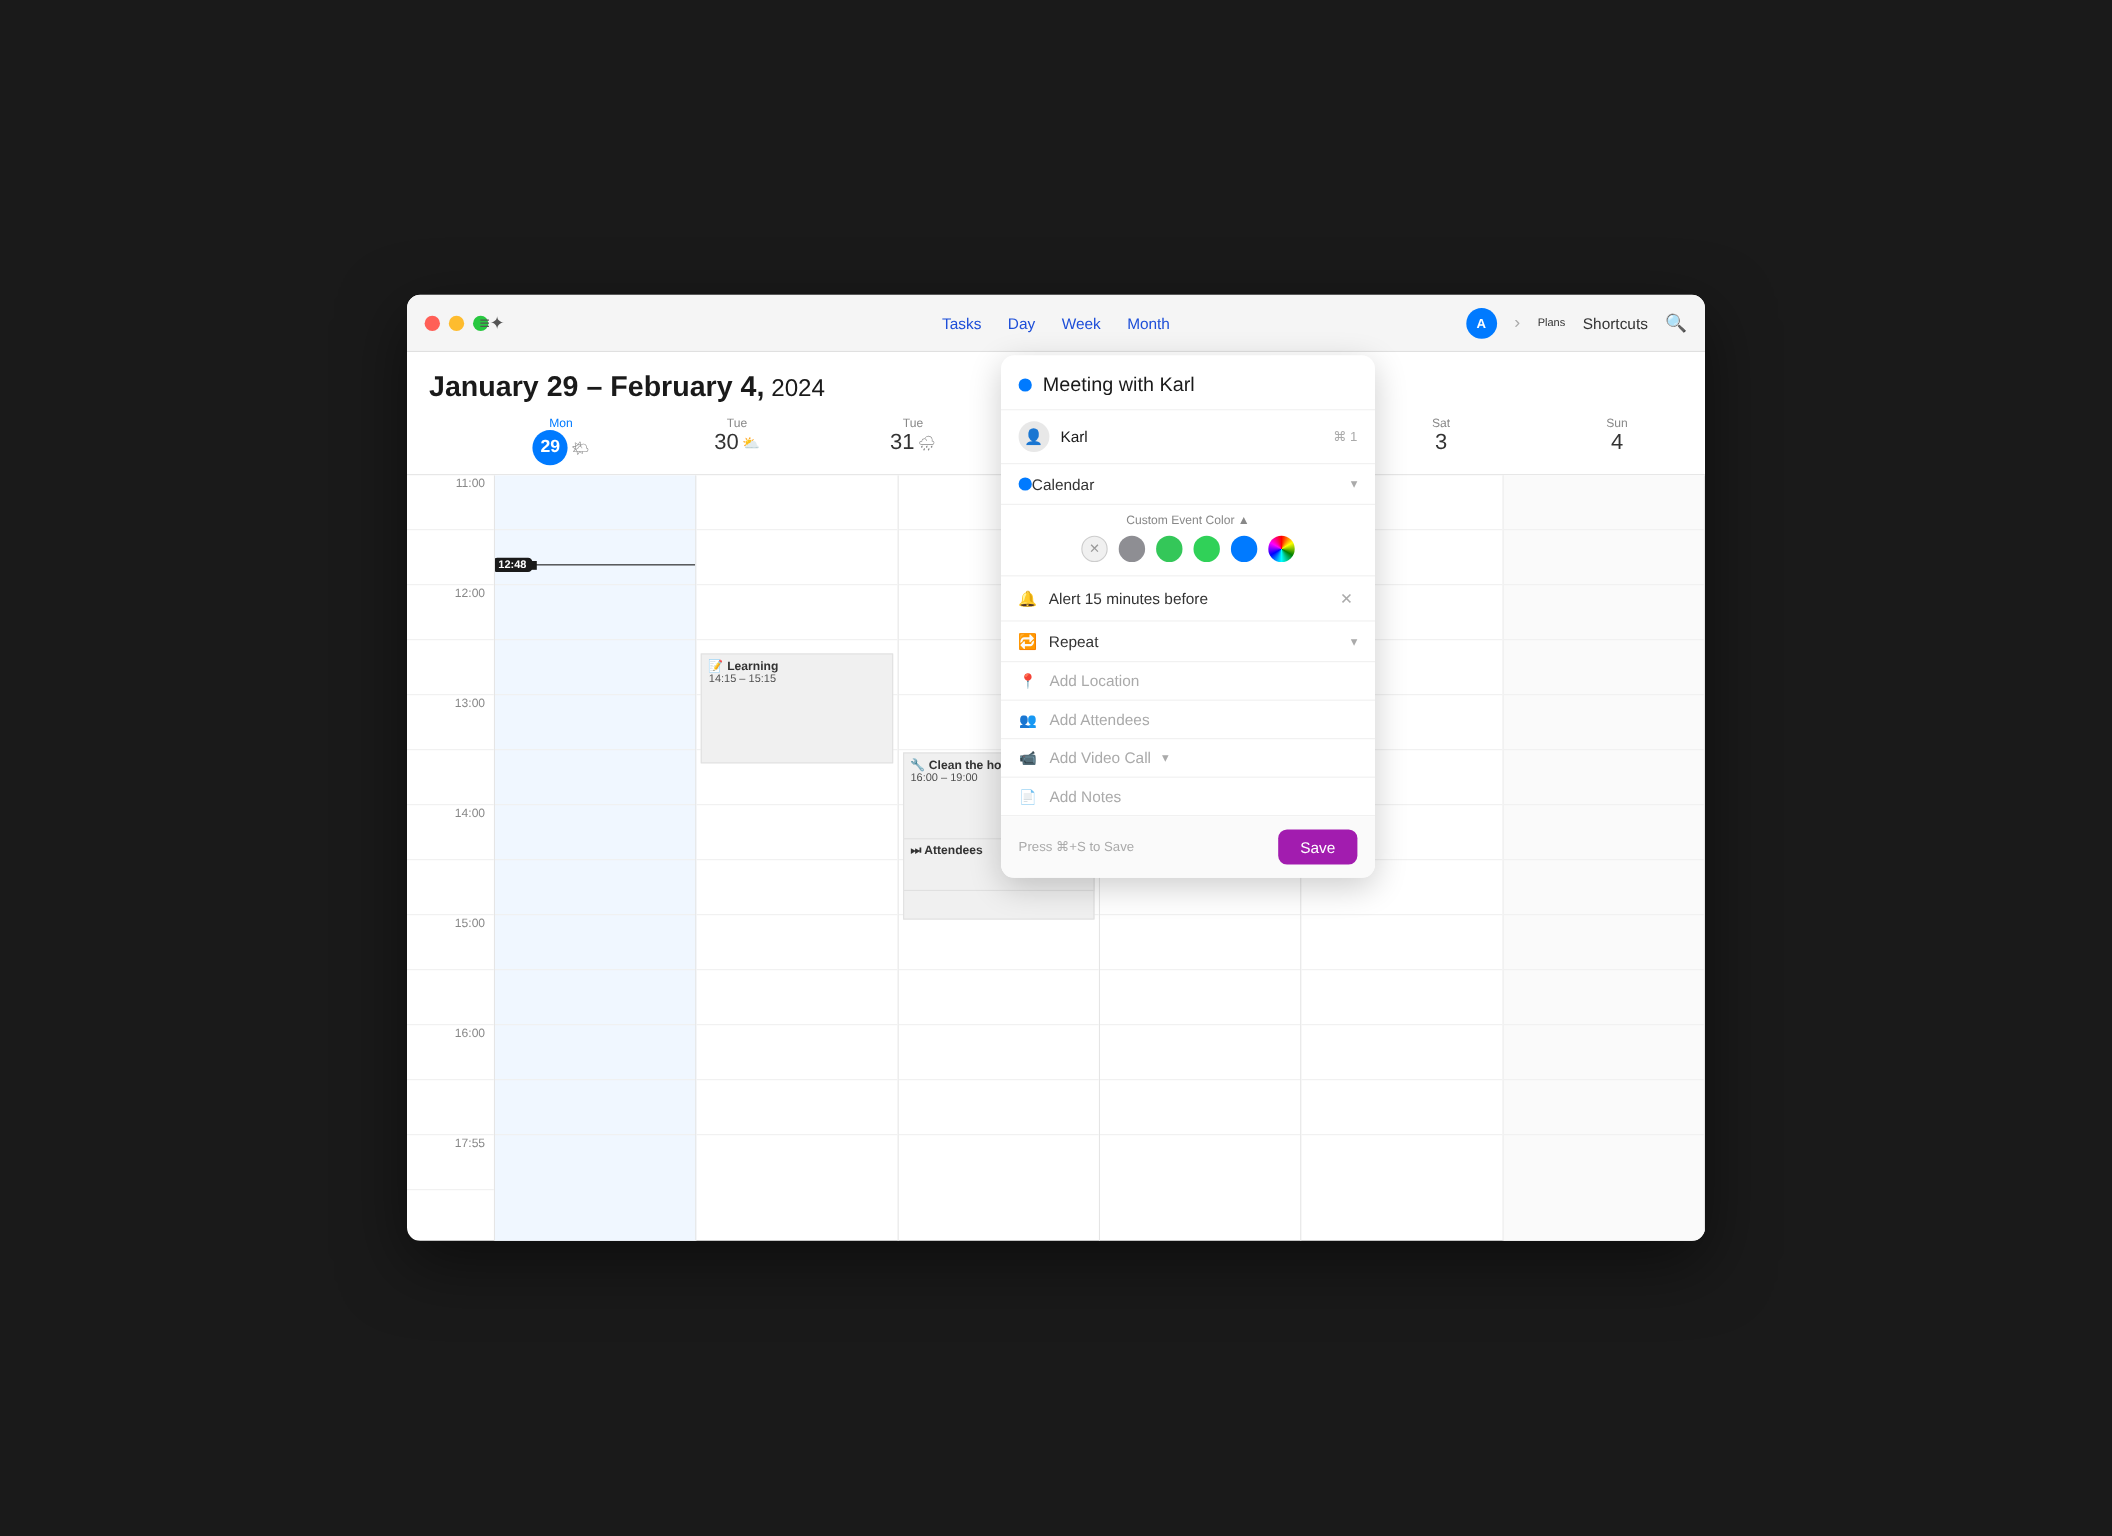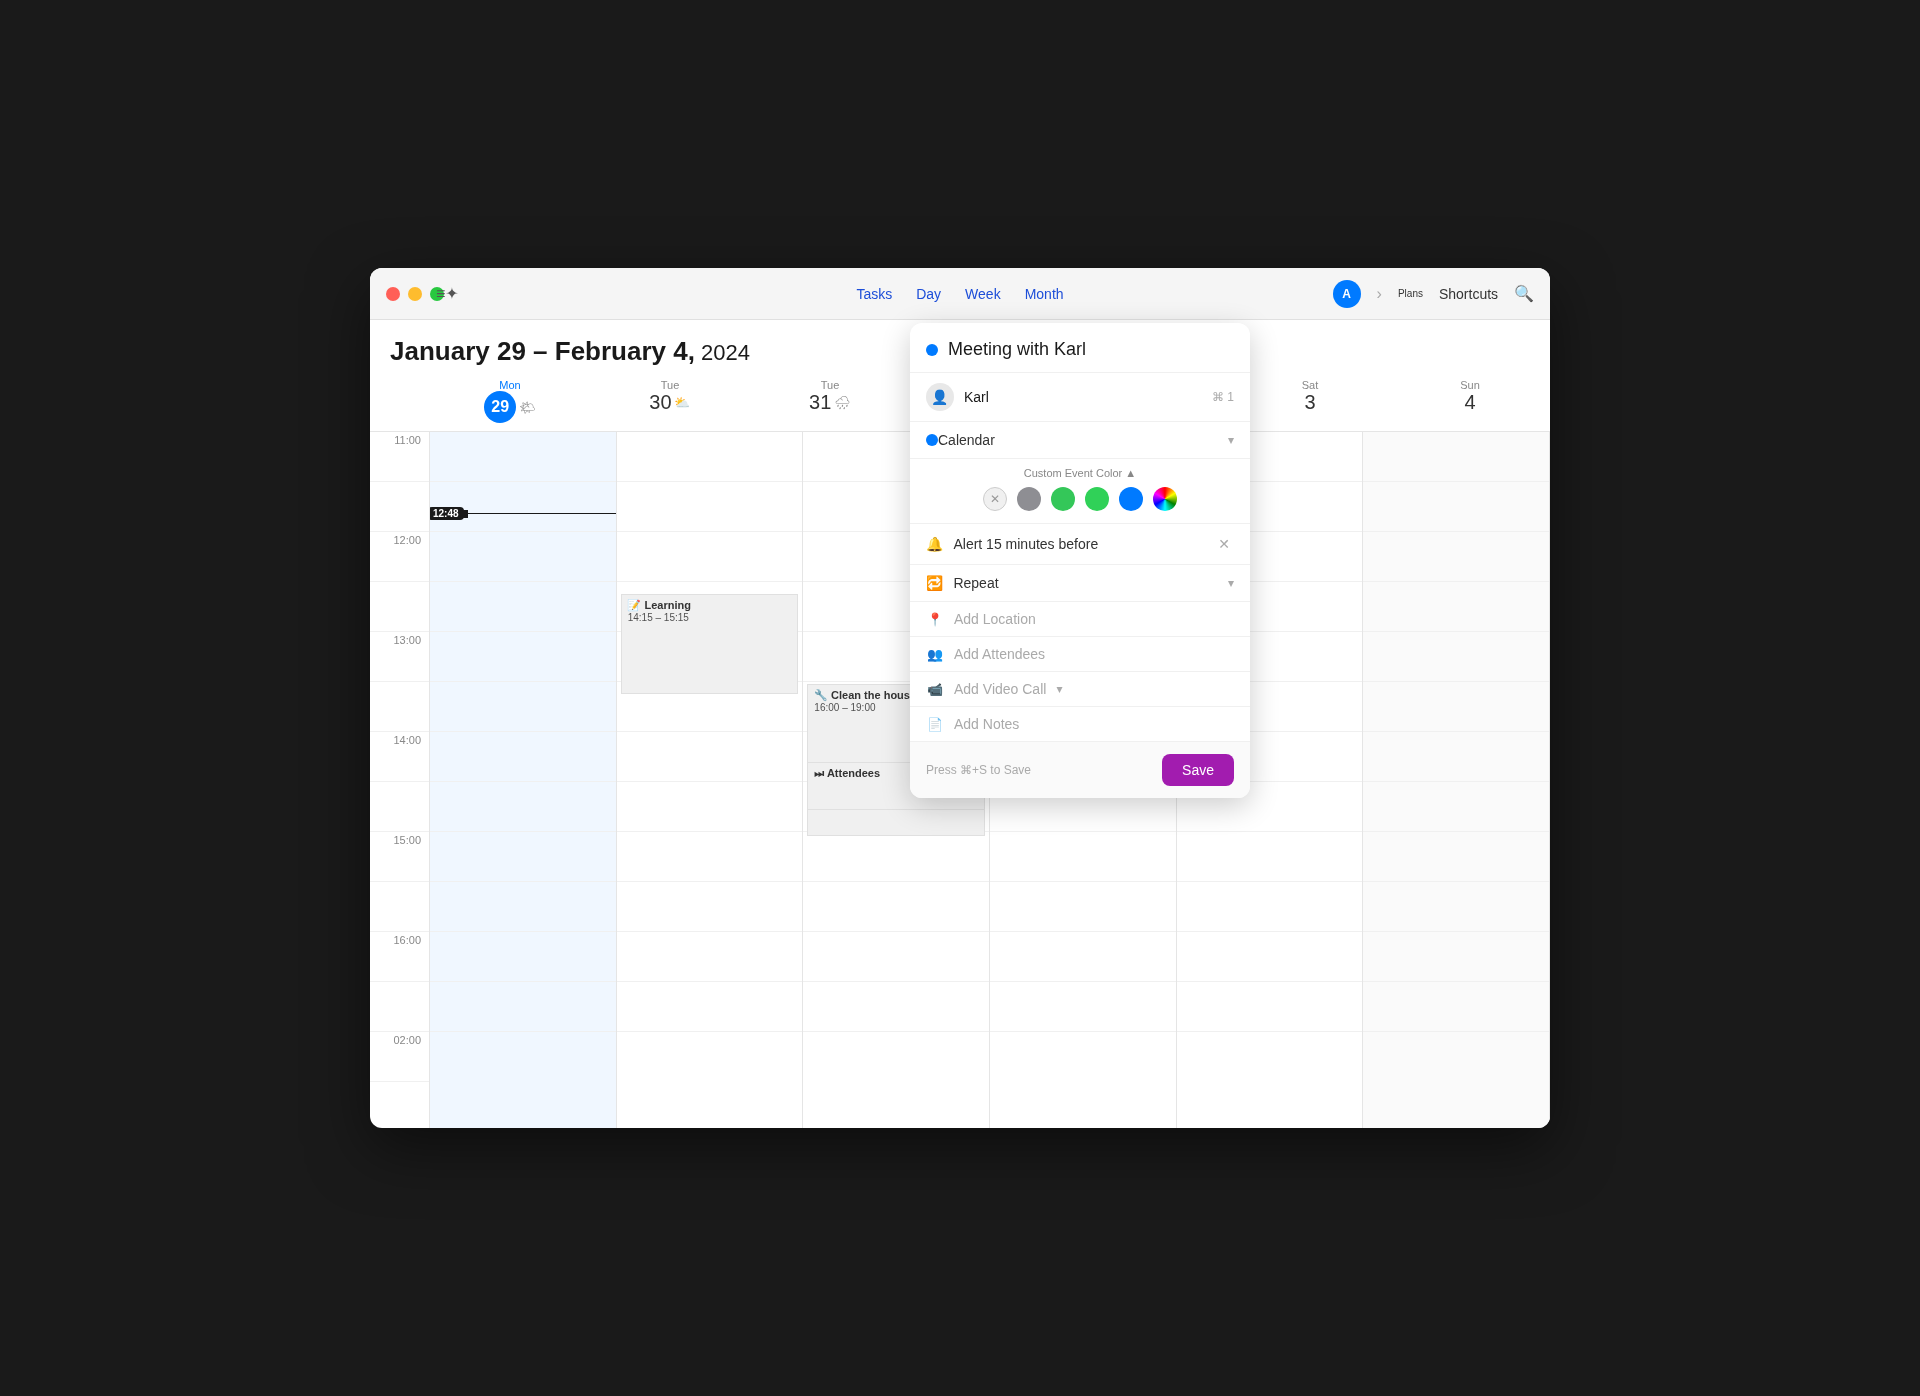--- a/index.html
+++ b/index.html
@@ -148,21 +148,21 @@
     }
     .weather-icon { font-size: 13px; margin-left: 3px; color: #888; }
     
     .cal-body {
       display: flex;
       flex: 1;
       overflow: hidden;
       height: calc(100% - 160px);
     }
     .time-col {
-      width: 60px;
+      width: 80px;
       flex-shrink: 0;
       border-right: 1px solid #e5e5e5;
     }
     .time-slot {
       height: 50px;
       display: flex;
       align-items: flex-start;
       justify-content: flex-end;
       padding-right: 8px;
       padding-top: 2px;
@@ -482,21 +482,21 @@
       <div class="time-slot" style="position:relative;">12:00</div>
       <div class="time-slot"></div>
       <div class="time-slot">13:00</div>
       <div class="time-slot"></div>
       <div class="time-slot">14:00</div>
       <div class="time-slot"></div>
       <div class="time-slot">15:00</div>
       <div class="time-slot"></div>
       <div class="time-slot">16:00</div>
       <div class="time-slot"></div>
-      <div class="time-slot">02:00</div>
+      <div class="time-slot">17:55</div>
       <div class="time-slot"></div>
 
     </div>
 
     <div class="day-col" style="background:#f0f7ff;">
       <div style="position:absolute;top:75px;left:0;right:0;z-index:10;display:flex;align-items:center;">
         <span style="font-size:10px;font-weight:600;color:white;background:#1a1a1a;border-radius:4px;padding:1px 5px;margin-left:-2px;white-space:nowrap;">12:48</span>
         <div style="width:8px;height:8px;background:#1a1a1a;border-radius:50;margin:0 -4px;"></div>
         <div style="flex:1;height:1px;background:#1a1a1a;"></div>
       </div>

